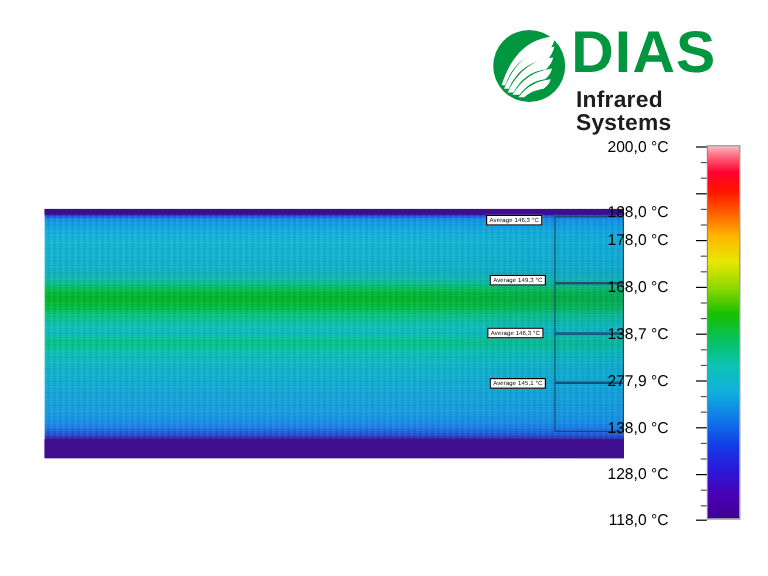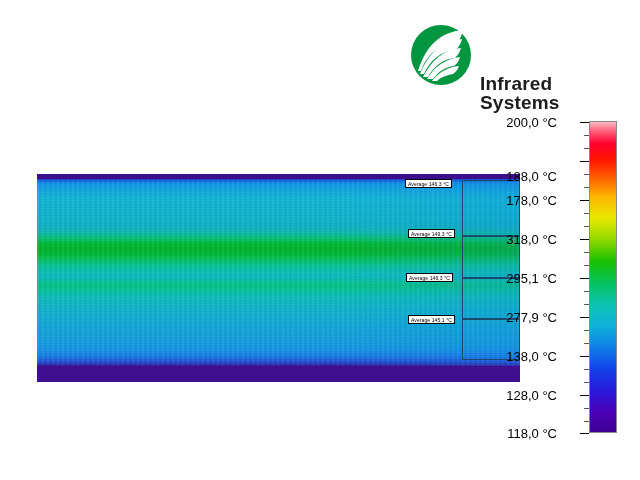--- a/index.html
+++ b/index.html
@@ -239,20 +239,21 @@
   <div id="logo-mark">
     <svg width="62" height="62" viewBox="0 0 62 62" aria-hidden="true">
       <circle cx="31" cy="31" r="30" fill="#009640"></circle>
       <path d="M8 47 C16 22 30 8 53 6 C52 11 50 15 47 19 C30 19 17 30 11 47 Z" fill="#ffffff"></path>
       <path d="M10 50 C19 28 32 17 52 15 C51 19 49 23 46 26 C31 27 20 36 14 50 Z" fill="#ffffff"></path>
       <path d="M13 53 C22 35 34 26 51 24 C50 28 48 31 45 34 C33 35 24 42 18 53 Z" fill="#ffffff"></path>
       <path d="M17 55 C25 42 35 35 50 33 C49 37 47 40 44 42 C35 43 28 48 23 55 Z" fill="#ffffff"></path>
       <path d="M22 57 C29 48 38 43 49 42 C48 45 46 48 43 50 C37 51 31 53 27 57 Z" fill="#ffffff"></path>
     </svg>
   </div>
+  <div id="logo-wordmark">DIAS</div>
   <div id="logo-tagline">Infrared Systems</div>
 </div>
 
 <div id="thermal-panel">
   <div id="thermal-gradient"></div>
   <div id="thermal-noise"></div>
   <div id="thermal-columns"></div>
   <div id="thermal-shade-right"></div>
   <div id="thermal-edge-top"></div>
   <div id="thermal-edge-bottom"></div>
@@ -283,27 +284,27 @@
   <div class="cb-tick-minor" style="top:62px;"></div>
   <div class="cb-tick-minor" style="top:75px;"></div>
 
   <div class="cb-tick-major" style="top:88px;"></div>
   <div class="cb-label" style="top:88px;">178,0 °C</div>
 
   <div class="cb-tick-minor" style="top:101px;"></div>
   <div class="cb-tick-minor" style="top:114px;"></div>
 
   <div class="cb-tick-major" style="top:127px;"></div>
-  <div class="cb-label" style="top:127px;">318,0 °C</div>
+  <div class="cb-label" style="top:127px;">168,0 °C</div>
 
   <div class="cb-tick-minor" style="top:140px;"></div>
   <div class="cb-tick-minor" style="top:153px;"></div>
 
   <div class="cb-tick-major" style="top:166px;"></div>
-  <div class="cb-label" style="top:166px;">295,1 °C</div>
+  <div class="cb-label" style="top:166px;">138,7 °C</div>
 
   <div class="cb-tick-minor" style="top:179px;"></div>
   <div class="cb-tick-minor" style="top:192px;"></div>
 
   <div class="cb-tick-major" style="top:205px;"></div>
   <div class="cb-label" style="top:205px;">277,9 °C</div>
 
   <div class="cb-tick-minor" style="top:218px;"></div>
   <div class="cb-tick-minor" style="top:231px;"></div>
 

